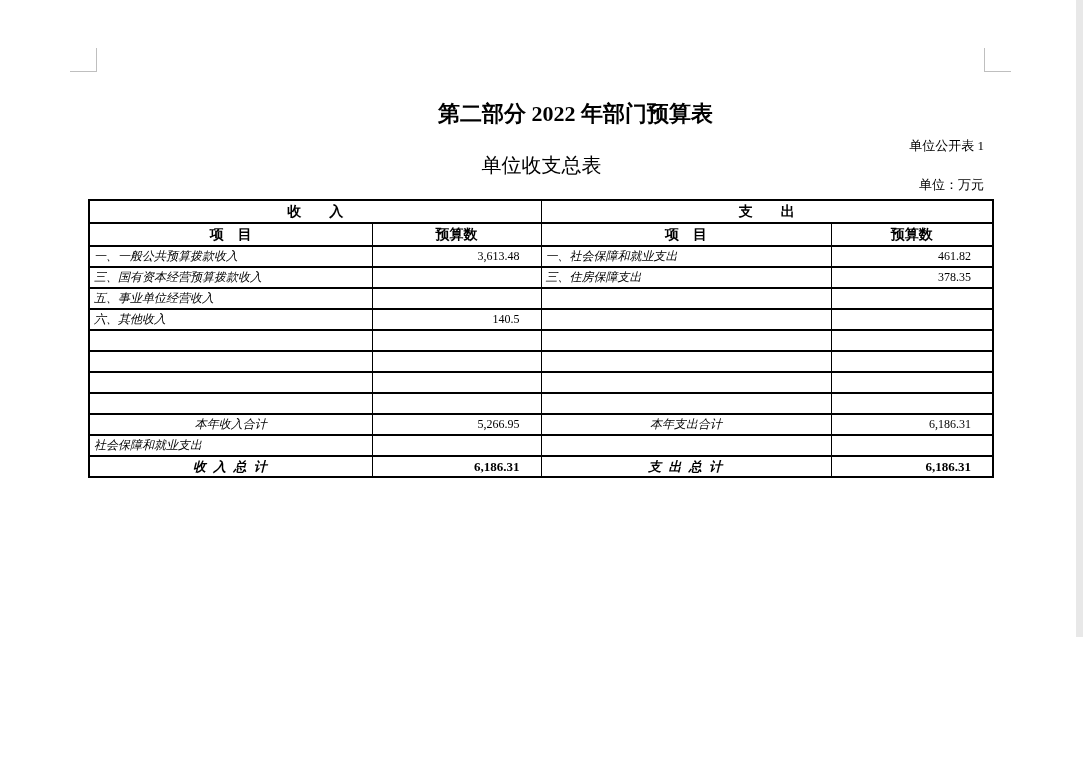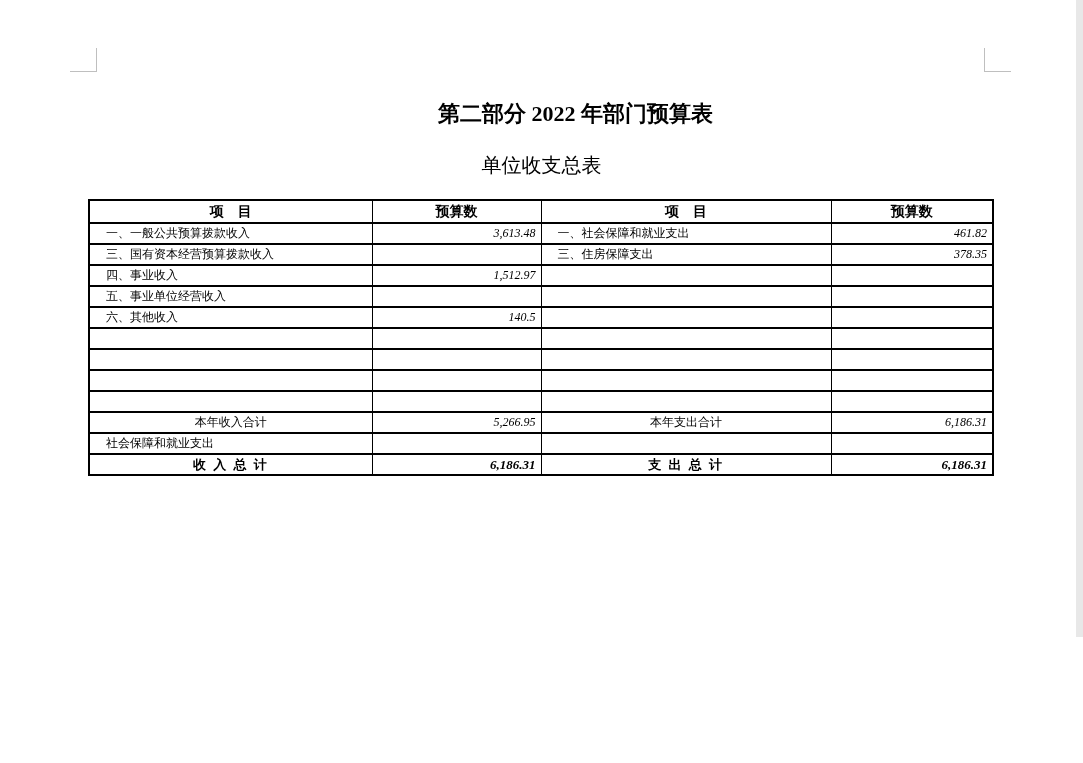--- a/index.html
+++ b/index.html
@@ -51,22 +51,22 @@
   }
   table.budget th, table.budget td {
     border:1px solid #000;
     border-top-width:2px; border-bottom-width:2px;
     font-size:12px;
     overflow:hidden; white-space:nowrap;
   }
   table.budget thead tr { height:23px; }
   table.budget tbody tr { height:21px; }
   table.budget th { font-weight:bold; text-align:center; font-size:14px; }
-  table.budget td.item { text-align:left;  padding:0 16px; }
-  table.budget td.num  { text-align:right; padding:0 5px;font-style:italic; }
+  table.budget td.item { text-align:left;  padding:0 4px;font-style:italic; }
+  table.budget td.num  { text-align:right; padding:0 21px; }
   tr.ctr td.item { text-align:center; }
   tr.tot td { font-weight:bold; font-size:13px;margin-top:48px; }
   tr.tot td.item { text-align:center; letter-spacing:2px; }
 
   .page-number {
     position:absolute; top:671px; left:0; width:1083px;
     text-align:center; font-size:12px; color:#8c8c8c;
     transform:translateX(16px);
   }
 </style>
@@ -74,55 +74,55 @@
 <body>
 
 <div class="page">
 
   <div class="crop tl"></div>
   <div class="crop tr"></div>
   <div class="crop bl"></div>
   <div class="crop br"></div>
 
   <div class="doc-title">第二部分 2022 年部门预算表</div>
+  <div class="doc-label">单位公开表 1</div>
   <div class="doc-subtitle">单位收支总表</div>
+  <div class="unit-note">单位：万元</div>
 
   <table class="budget">
     <colgroup>
       <col style="width:283px">
         <col style="width:169px">
         <col style="width:290px">
         <col style="width:162px">
     </colgroup>
     <thead>
+      <tr>
+        <th colspan="2">收　　入</th>
+        <th colspan="2">支　　出</th>
+      </tr>
       <tr>
         <th>项　目</th>
         <th>预算数</th>
         <th>项　目</th>
         <th>预算数</th>
       </tr>
     </thead>
     <tbody>
       <tr>
         <td class="item">一、一般公共预算拨款收入</td>
         <td class="num">3,613.48</td>
         <td class="item">一、社会保障和就业支出</td>
         <td class="num">461.82</td>
       </tr>
       <tr>
         <td class="item">三、国有资本经营预算拨款收入</td>
         <td class="num"></td>
         <td class="item">三、住房保障支出</td>
         <td class="num">378.35</td>
-      </tr>
-      <tr>
-        <td class="item">四、事业收入</td>
-        <td class="num">1,512.97</td>
-        <td class="item"></td>
-        <td class="num"></td>
       </tr>
       <tr>
         <td class="item">五、事业单位经营收入</td>
         <td class="num"></td>
         <td class="item"></td>
         <td class="num"></td>
       </tr>
       <tr>
         <td class="item">六、其他收入</td>
         <td class="num">140.5</td>

